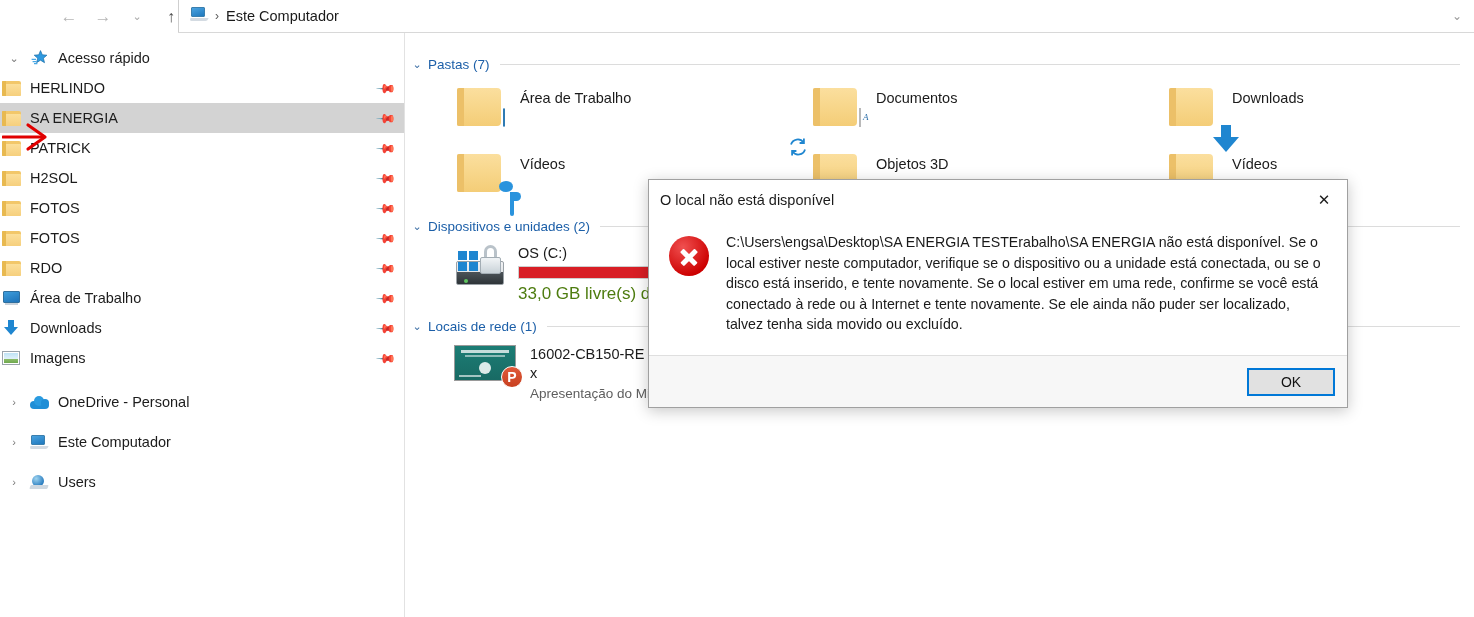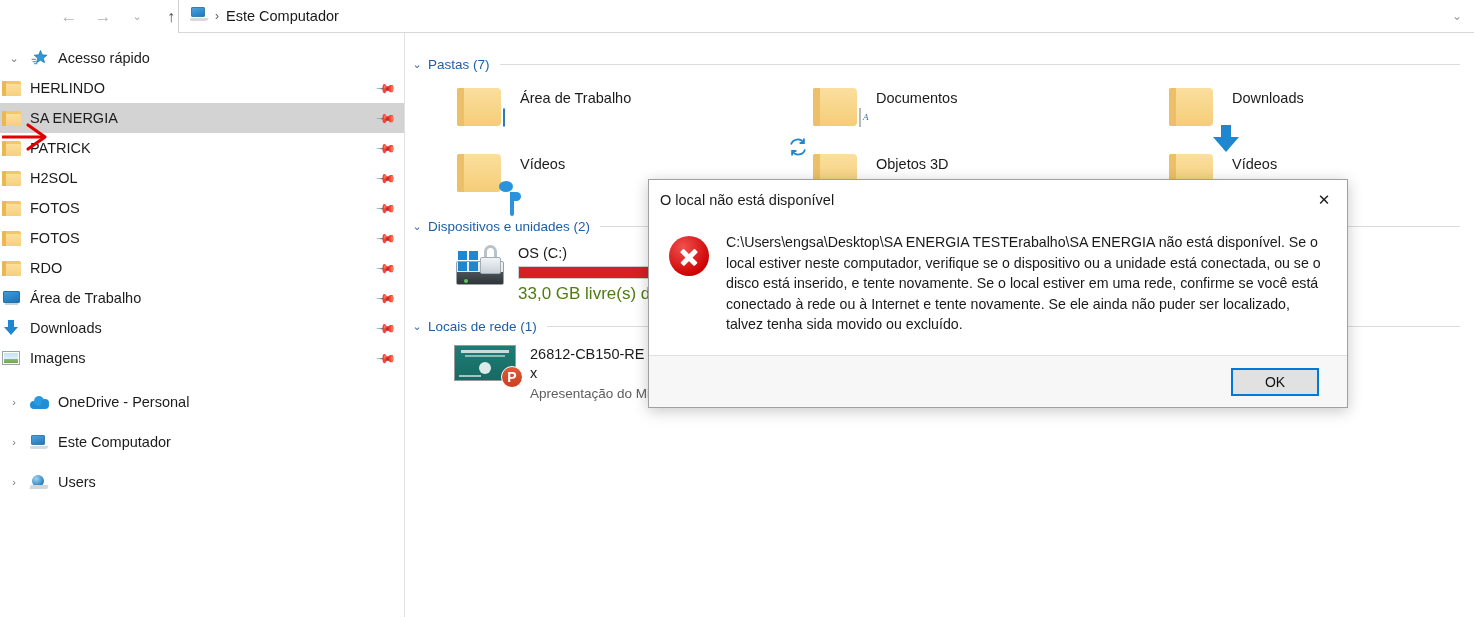--- a/index.html
+++ b/index.html
@@ -410,21 +410,21 @@
   .dlg-text {
     margin-left: 17px;
     font-size: 14.2px; line-height: 20.5px; color: #1a1a1a;
     max-width: 600px;
   }
   .dlg-footer {
     height: 52px; flex: 0 0 auto;
     border-top: 1px solid #dfdfdf;
     background: #f7f7f7;
     display:flex; align-items:center; justify-content:flex-end;
-    padding-right: 28px;
+    padding-right: 12px;
   }
   .ok-btn {
     width: 88px; height: 28px;
     background: #e1e1e1;
     border: 2px solid #0078d7;
     font-size: 14px; color:#111;
     display:flex;align-items:center;justify-content:center;
     font-family:"Liberation Sans",sans-serif;
     cursor: default;
   }
@@ -747,21 +747,21 @@
 
     <div class="net-tile">
       <div class="ppt-thumb">
         <span class="t1"></span>
           <span class="t2"></span>
           <span class="circ"></span>
           <span class="t3"></span>
         <span class="ppt-badge">P</span>
       </div>
       <div class="net-info">
-        <div class="net-name">26812-CB150-RE</div>
+        <div class="net-name">16002-CB150-RE</div>
         <div class="net-name">x</div>
         <div class="net-type">Apresentação do Microsoft Powe...</div>
       </div>
     </div>
 
     <div class="refresh-ico">
       <svg width="22" height="22" viewBox="0 0 22 22" aria-hidden="true">
         <path d="M4,8.5 A7,7 0 0 1 16.5,6.5" fill="none" stroke="#1f86d0" stroke-width="1.8"></path>
         <polyline points="16.9,2.6 16.9,7 12.6,7" fill="none" stroke="#1f86d0" stroke-width="1.8"></polyline>
         <path d="M18,13.5 A7,7 0 0 1 5.5,15.5" fill="none" stroke="#1f86d0" stroke-width="1.8"></path>

